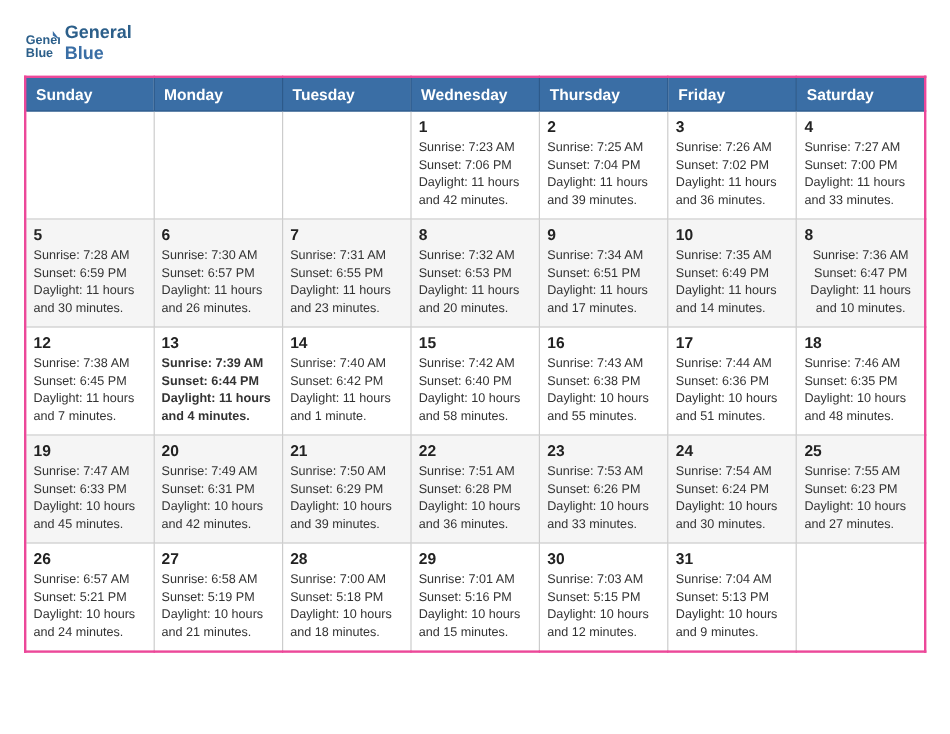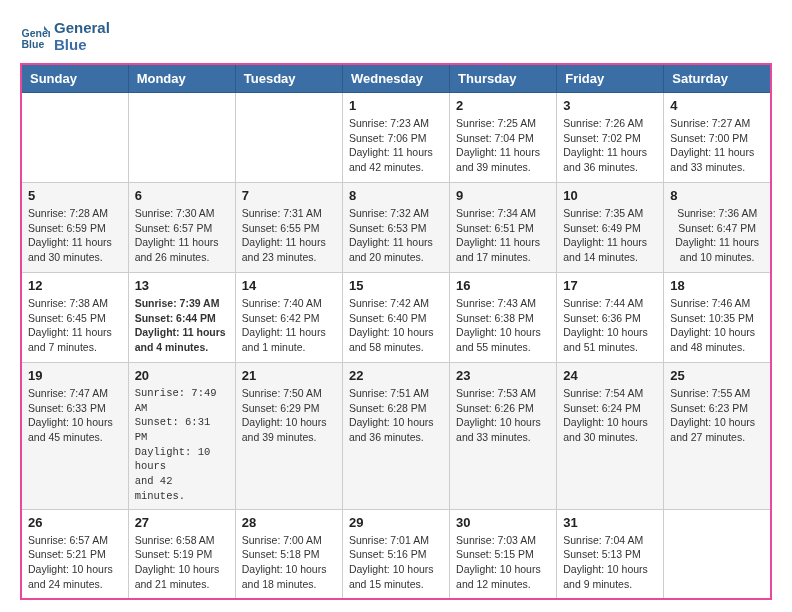--- a/index.html
+++ b/index.html
@@ -234,36 +234,36 @@
         <td>
           <div class="day-number">17</div>
           <div class="day-info" style="white-space: pre-line;">Sunrise: 7:44 AM
 Sunset: 6:36 PM
 Daylight: 10 hours
 and 51 minutes.</div>
         </td>
         <td>
           <div class="day-number">18</div>
           <div class="day-info" style="white-space: pre-line;">Sunrise: 7:46 AM
-Sunset: 10:35 PM
+Sunset: 6:35 PM
 Daylight: 10 hours
 and 48 minutes.</div>
         </td>
       </tr>
       <tr>
         <td>
           <div class="day-number">19</div>
           <div class="day-info" style="white-space: pre-line;">Sunrise: 7:47 AM
 Sunset: 6:33 PM
 Daylight: 10 hours
 and 45 minutes.</div>
         </td>
         <td>
           <div class="day-number">20</div>
-          <div class="day-info" style="white-space: pre-line; font-family: Liberation Mono, monospace;">Sunrise: 7:49 AM
+          <div class="day-info" style="white-space: pre-line;">Sunrise: 7:49 AM
 Sunset: 6:31 PM
 Daylight: 10 hours
 and 42 minutes.</div>
         </td>
         <td>
           <div class="day-number">21</div>
           <div class="day-info" style="white-space: pre-line;">Sunrise: 7:50 AM
 Sunset: 6:29 PM
 Daylight: 10 hours
 and 39 minutes.</div>

